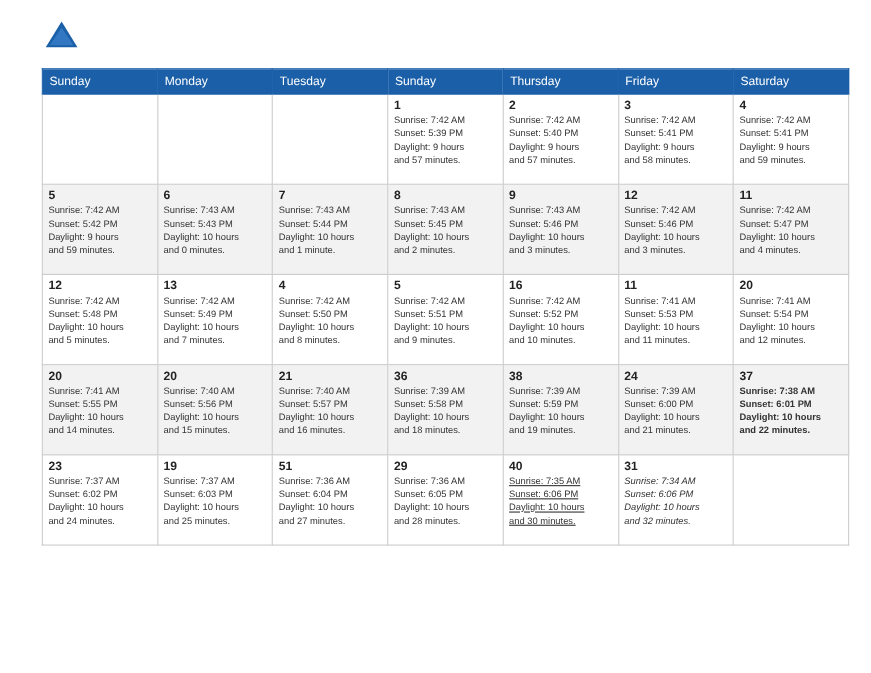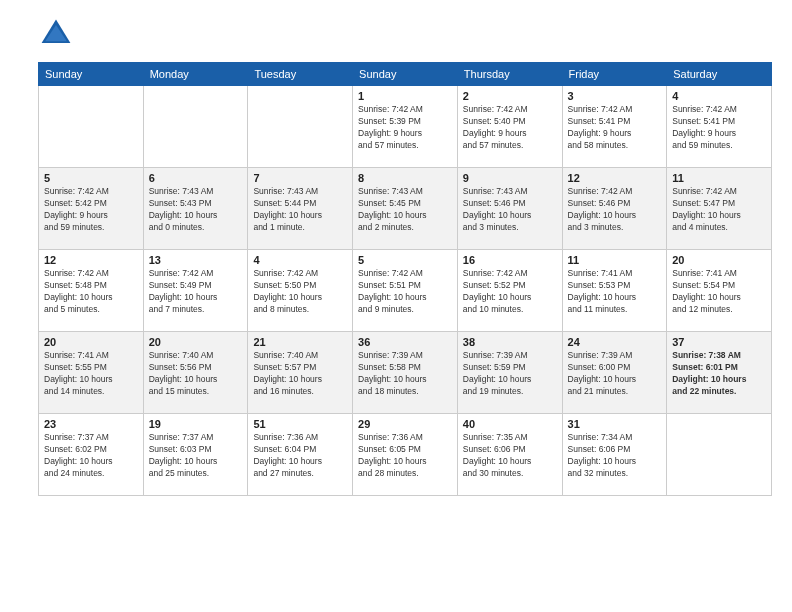--- a/index.html
+++ b/index.html
@@ -334,28 +334,28 @@
           </td>
           <td>
             <div class="day-num">29</div>
             <div class="day-info" style="white-space: pre-line;">Sunrise: 7:36 AM
 Sunset: 6:05 PM
 Daylight: 10 hours
 and 28 minutes.</div>
           </td>
           <td>
             <div class="day-num">40</div>
-            <div class="day-info" style="white-space: pre-line;">Sunrise: 7:35 AM
+            <div class="day-info" style="white-space: pre-line; text-decoration: underline;">Sunrise: 7:35 AM
 Sunset: 6:06 PM
 Daylight: 10 hours
 and 30 minutes.</div>
           </td>
           <td>
             <div class="day-num">31</div>
-            <div class="day-info" style="white-space: pre-line;">Sunrise: 7:34 AM
+            <div class="day-info" style="white-space: pre-line; font-style: italic;">Sunrise: 7:34 AM
 Sunset: 6:06 PM
 Daylight: 10 hours
 and 32 minutes.</div>
           </td>
           <td class="empty"></td>
         </tr>
       </tbody>
   </table>
 </div>
 

